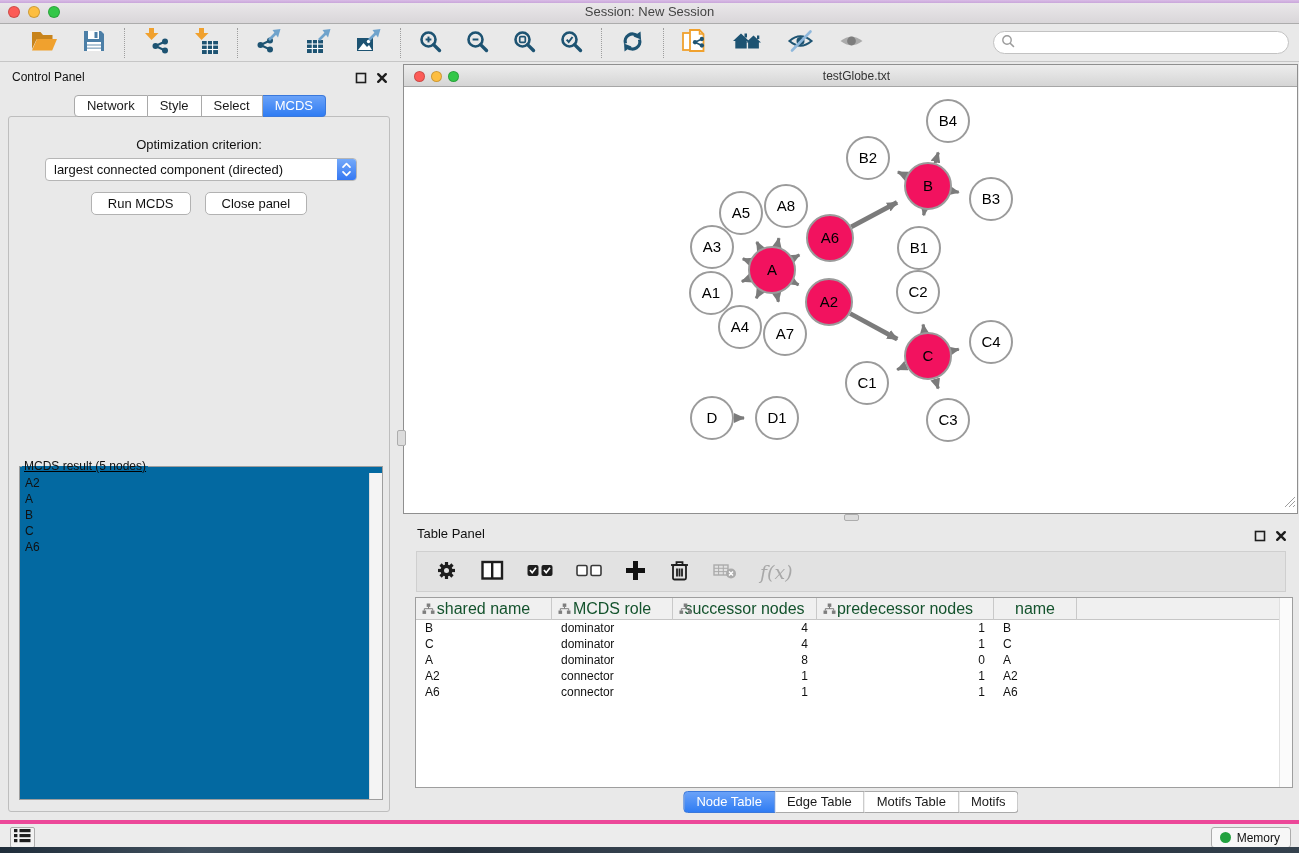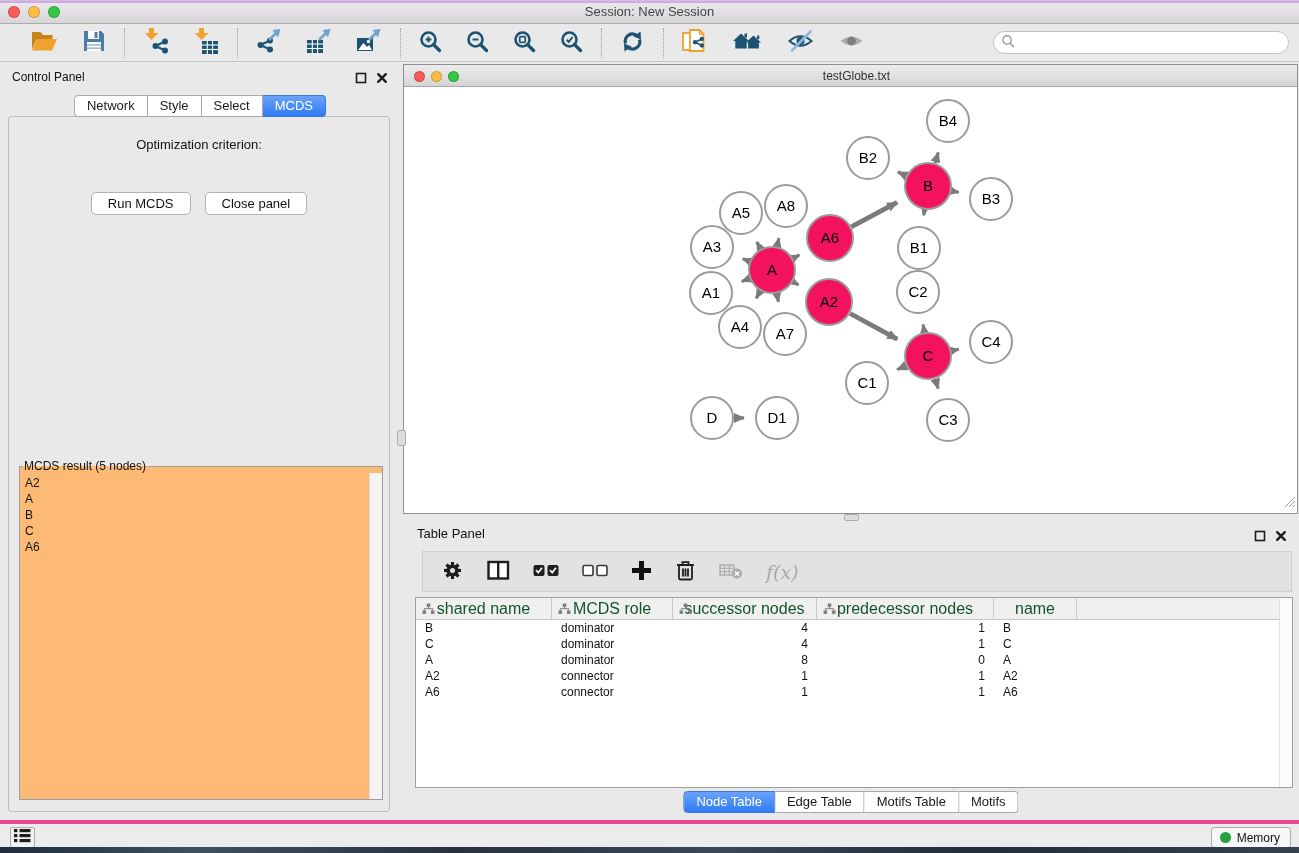--- a/index.html
+++ b/index.html
@@ -47,21 +47,21 @@
   .dropdown { position:absolute; left:36px; top:41px; width:312px; height:23px; background:#FFF;
     border:1px solid #B6B6B6; border-radius:4px; display:flex; align-items:center; cursor:pointer; }
   .dropdown .dd-text { flex:1; font-size:13px; padding-left:8px; color:#111; white-space:nowrap; overflow:hidden; }
   .dd-stepper { width:19px; height:21px; border-radius:0 3px 3px 0;
     background:linear-gradient(#74A9F9,#3578F3); display:flex; align-items:center; justify-content:center; }
   .cp-buttons { position:absolute; left:0; width:100%; top:75px; display:flex; justify-content:center; gap:14px; }
   .btn { height:23px; padding:0 16px; background:#FFF; border:1px solid #B2B2B2; border-radius:5px;
     font-size:13px; color:#111; cursor:pointer; font-family:"Liberation Sans",sans-serif; }
 
   fieldset.result-box { position:absolute; left:10px; top:342px; width:364px; height:341px;
-    background:#fdba74; border:1px solid #9E9E9E; }
+    background:#0369a1; border:1px solid #9E9E9E;text-decoration:underline; }
   fieldset.result-box legend { font-size:12px; color:#111; margin-left:2px; padding:0 2px; }
   .result-list { position:absolute; inset:2px 15px 2px 2px; overflow:hidden; }
   .result-item { font-size:12px; line-height:16px; color:#111; padding-left:3px; }
   .result-scroll { position:absolute; top:0; right:0; width:13px; height:100%;
     background:#F4F4F4; border-left:1px solid #DDD; }
 
   
   .net-window { position:absolute; left:403px; top:64px; width:895px; height:450px;
     background:#FFF; border:1px solid #8F8F8F; }
   .nw-titlebar { position:absolute; left:0; top:0; width:100%; height:22px;
@@ -72,21 +72,21 @@
   .nw-canvas { position:absolute; left:0; top:22px; width:893px; height:426px; background:#FFF; }
   .resize-grip { position:absolute; right:1px; bottom:1px; }
   .handle-left { position:absolute; left:397px; top:430px; width:9px; height:16px;
     background:#DCDCDC; border:1px solid #ADADAD; border-radius:2px; z-index:5; cursor:ew-resize; }
   .handle-bottom { position:absolute; left:844px; top:514px; width:15px; height:7px;
     background:#DCDCDC; border:1px solid #ADADAD; border-radius:2px; z-index:5; cursor:ns-resize; }
 
   
   .table-panel { position:absolute; left:403px; top:520px; width:896px; height:295px; background:#E9E9E9; }
   .tp-title { position:absolute; left:14px; top:6px; font-size:13px; color:#111; }
-  .tp-toolbar { position:absolute; left:19px; top:31px; width:870px; height:41px;
+  .tp-toolbar { position:absolute; left:13px; top:31px; width:870px; height:41px;
     background:#E2E2E2; border:1px solid #CFCFCF; display:flex; align-items:center; gap:23px; padding-left:18px; }
   .tp-toolbar .tb-btn { padding:0; }
   .fx { font-family:"DejaVu Serif",serif; font-style:italic; font-size:19px; color:#A8A8A8; }
   .tp-table { position:absolute; left:12px; top:77px; width:878px; height:191px;
     background:#FFF; border:1px solid #9E9E9E; overflow:hidden; }
   .thead { display:flex; height:22px; background:#F0F0F0; border-bottom:1px solid #C6C6C6; }
   .th { position:relative; height:22px; border-right:1px solid #C9C9C9; font-size:16px; color:#14532d;
     display:flex; align-items:center; justify-content:center; cursor:pointer; }
   .th .tree-ic { position:absolute; left:6px; top:5px; }
   .tr { display:flex; height:16px; }
@@ -326,20 +326,29 @@
           </svg></span>
     </div>
     <div class="cp-tabs seg">
         <span class="seg-item">Network</span>
         <span class="seg-item">Style</span>
         <span class="seg-item">Select</span>
         <span class="seg-item active">MCDS</span>
       </div>
     <div class="cp-box">
       <div class="opt-label">Optimization criterion:</div>
+      <div class="dropdown">
+        <span class="dd-text">largest connected component (directed)</span>
+        <span class="dd-stepper">
+          <svg width="13" height="17" viewBox="0 0 13 17">
+              <path d="M3 6.2 L6.5 2.6 L10 6.2" fill="none" stroke="#FFF" stroke-width="1.7" stroke-linecap="round" stroke-linejoin="round"></path>
+              <path d="M3 10.8 L6.5 14.4 L10 10.8" fill="none" stroke="#FFF" stroke-width="1.7" stroke-linecap="round" stroke-linejoin="round"></path>
+            </svg>
+        </span>
+      </div>
       <div class="cp-buttons">
         <button class="btn">Run MCDS</button>
         <button class="btn">Close panel</button>
       </div>
       <fieldset class="result-box">
         <legend>MCDS result (5 nodes)</legend>
         <div class="result-list">
             <div class="result-item">A2</div>
             <div class="result-item">A</div>
             <div class="result-item">B</div>

